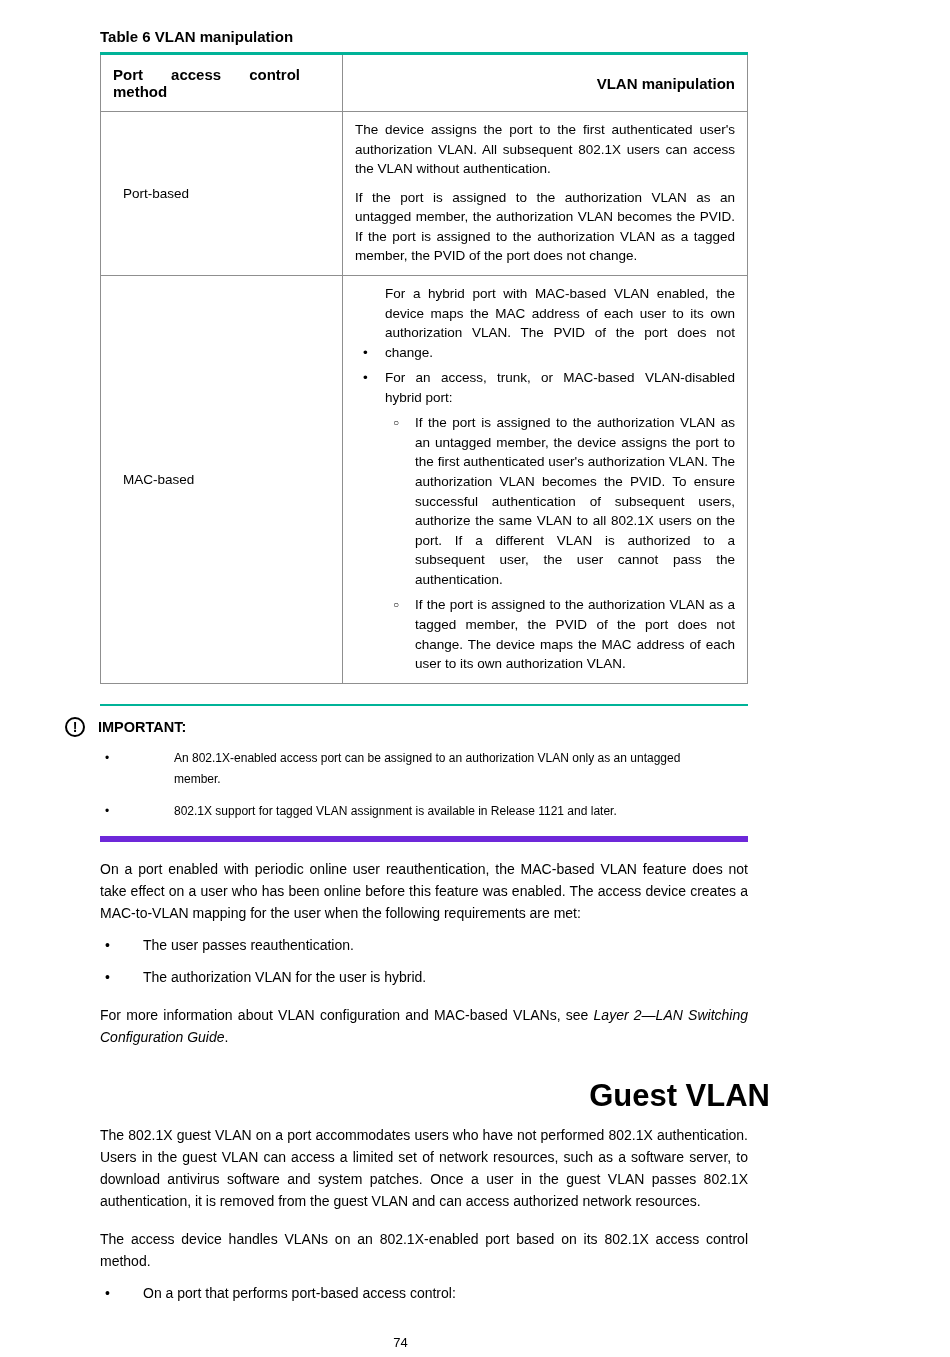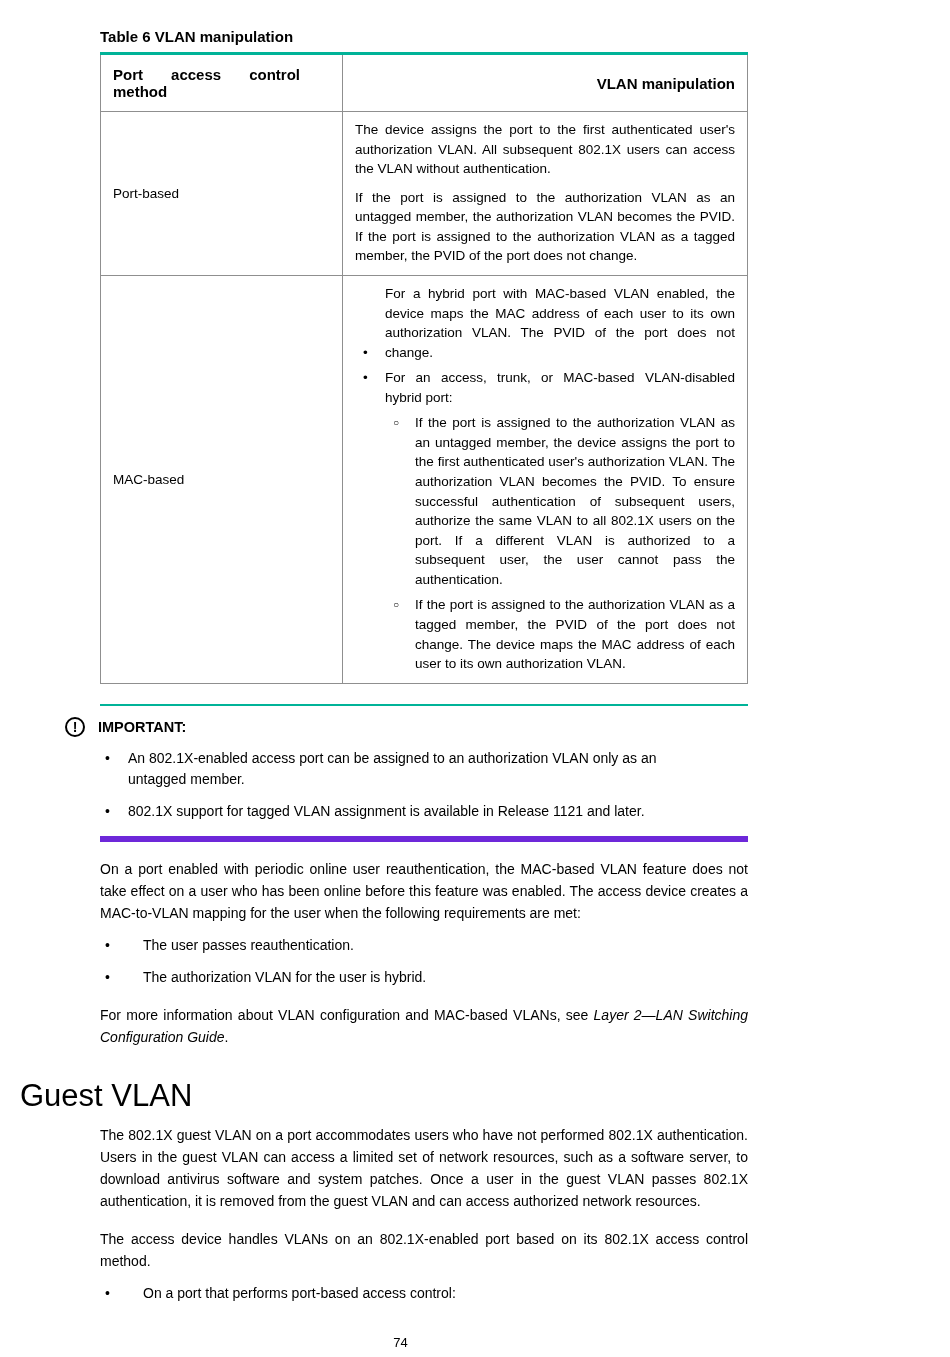--- a/index.html
+++ b/index.html
@@ -26,21 +26,21 @@
     border-top: 3px solid #00b398;
     border-bottom: 1px solid #8f8f8f;
   }
   .vlan-table th, .vlan-table td { border: 1px solid #8f8f8f; }
   .vlan-table th {
     font-size: 15px; font-weight: bold; vertical-align: middle;
     padding: 8px 12px; height: 58px; text-align: right;
   }
   .vlan-table th.col-method { width: 242px; text-align: justify; padding-right: 42px; }
   .vlan-table td.method-cell {
-    width: 242px; vertical-align: middle; padding: 10px 12px;
+    width: 242px; vertical-align: middle; padding: 10px 22px;
     font-size: 13.5px;
   }
   .vlan-table td.detail-cell {
     vertical-align: top; padding: 8px 12px 9px 12px;
     font-size: 13.5px; line-height: 1.45; text-align: justify;
   }
   .cellp { margin: 0; }
   .cellp + .cellp { margin-top: 9px; }
 
   .tbullet { display: flex; margin-top: 6px; }
@@ -61,36 +61,36 @@
   }
   .imp-head { display: flex; align-items: center; margin-left: -35px; }
   .imp-icon {
     flex: none; width: 20px; height: 20px;
     border: 2px solid #000; border-radius: 50%;
     display: flex; align-items: center; justify-content: center;
     font-weight: bold; font-size: 14px; margin-right: 13px;
   }
   .imp-icon::before { content: "!"; }
   .imp-label { font-weight: bold; font-size: 14.5px; }
-  .imp-bullet { display: flex; margin-top: 11px; font-size: 14px; line-height: 21px; padding-right: 55px; }
+  .imp-bullet { display: flex; margin-top: 11px; font-size: 12px; line-height: 21px; padding-right: 55px; gap: 46px; }
   .imp-bullet .bm { flex: none; width: 28px; padding-left: 5px; }
   .imp-bullet .bm::before { content: "•"; }
   .imp-bullet .bt { flex: 1; }
 
   
   .bodyp { margin: 16px 0 0 0; font-size: 14px; line-height: 22px; text-align: justify; }
   .body-bullet { display: flex; margin-top: 10px; font-size: 14px; line-height: 22px; }
   .body-bullet .bm { flex: none; width: 43px; padding-left: 5px; }
   .body-bullet .bm::before { content: "•"; }
   .body-bullet .bt { flex: 1; }
 
   
   .guest-heading {
     margin: 30px 0 6px 20px;
-    font-size: 31px; font-weight: 400; letter-spacing: 0;
+    font-size: 31px; font-weight: 700; letter-spacing: 0; text-align: right;
   }
 
   
   .page-number {
     position: absolute; left: 0; right: 0; bottom: 7px;
     text-align: center; font-size: 13px; padding-left: 31px;
   }
 </style>
 </head>
 <body>

